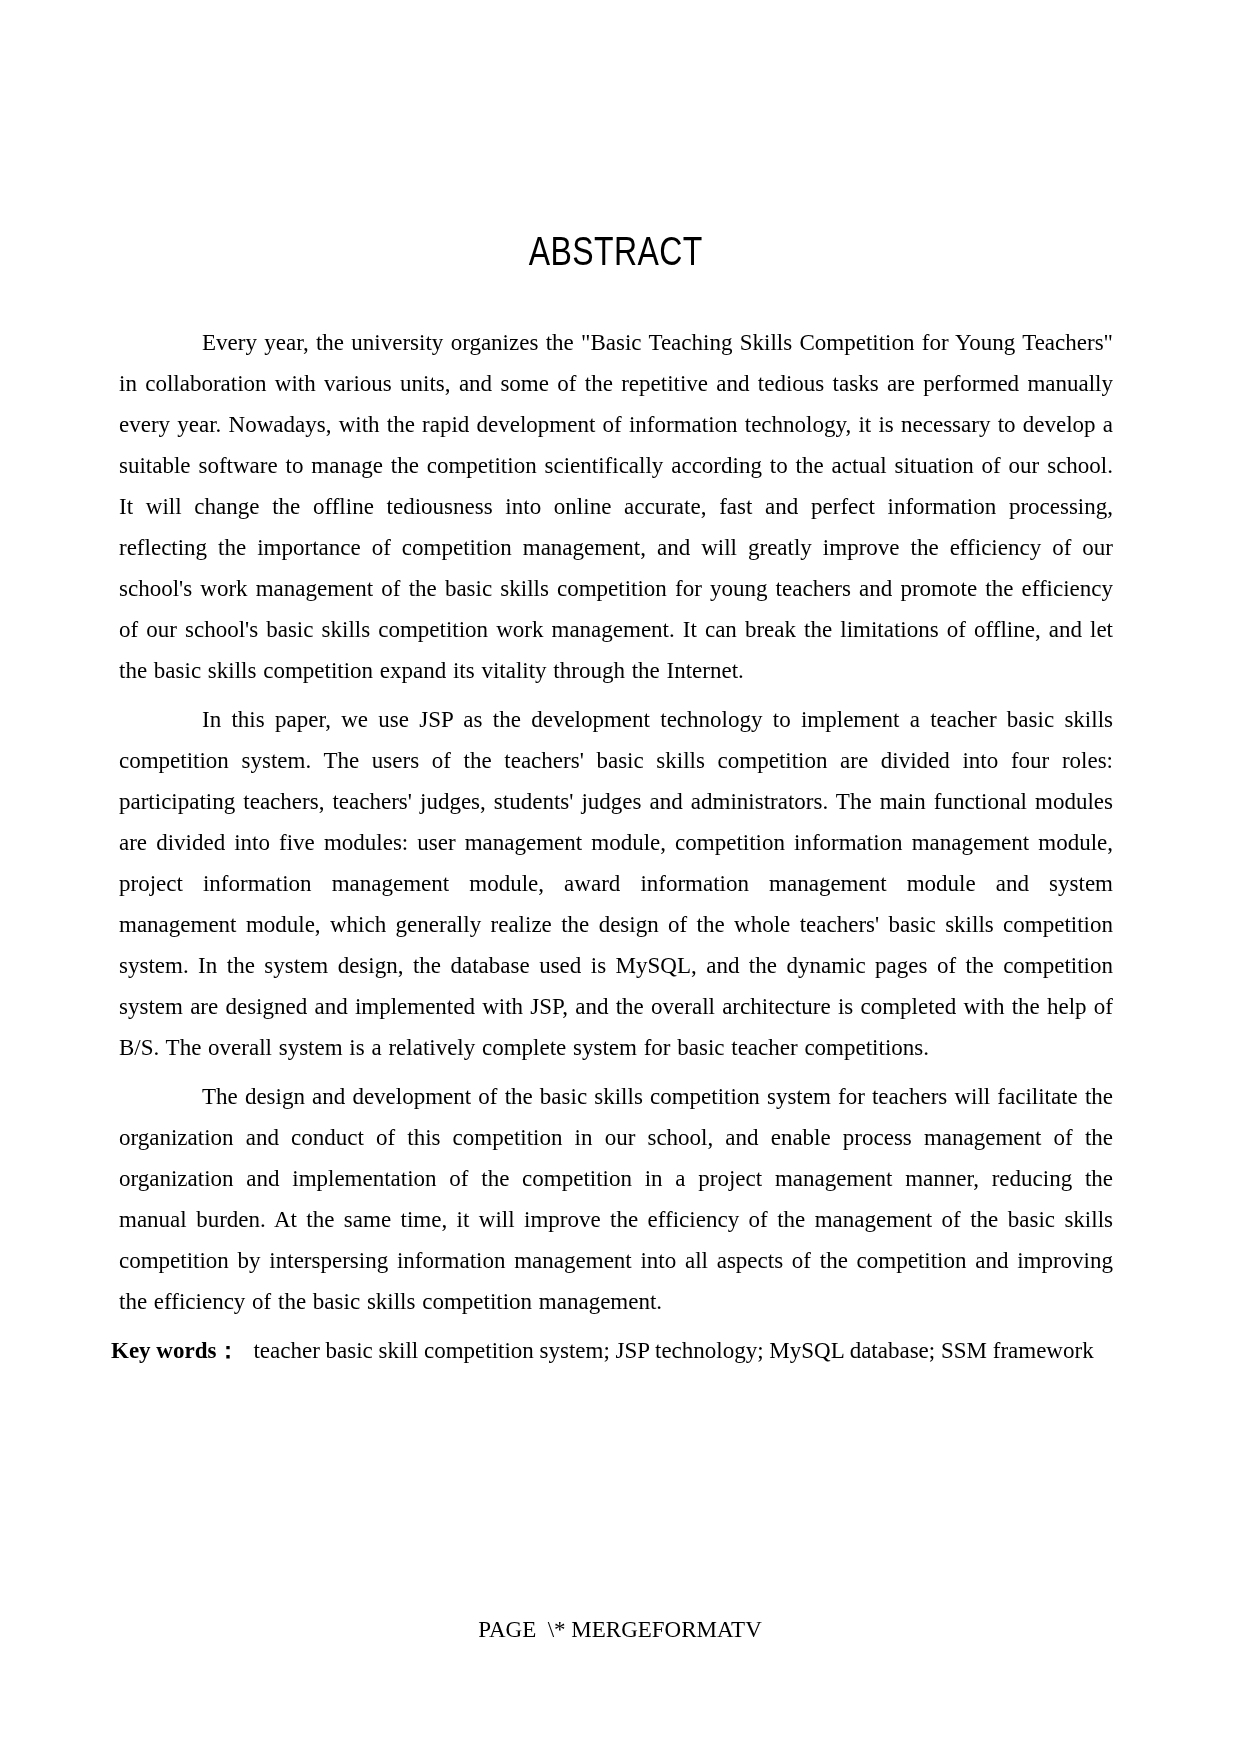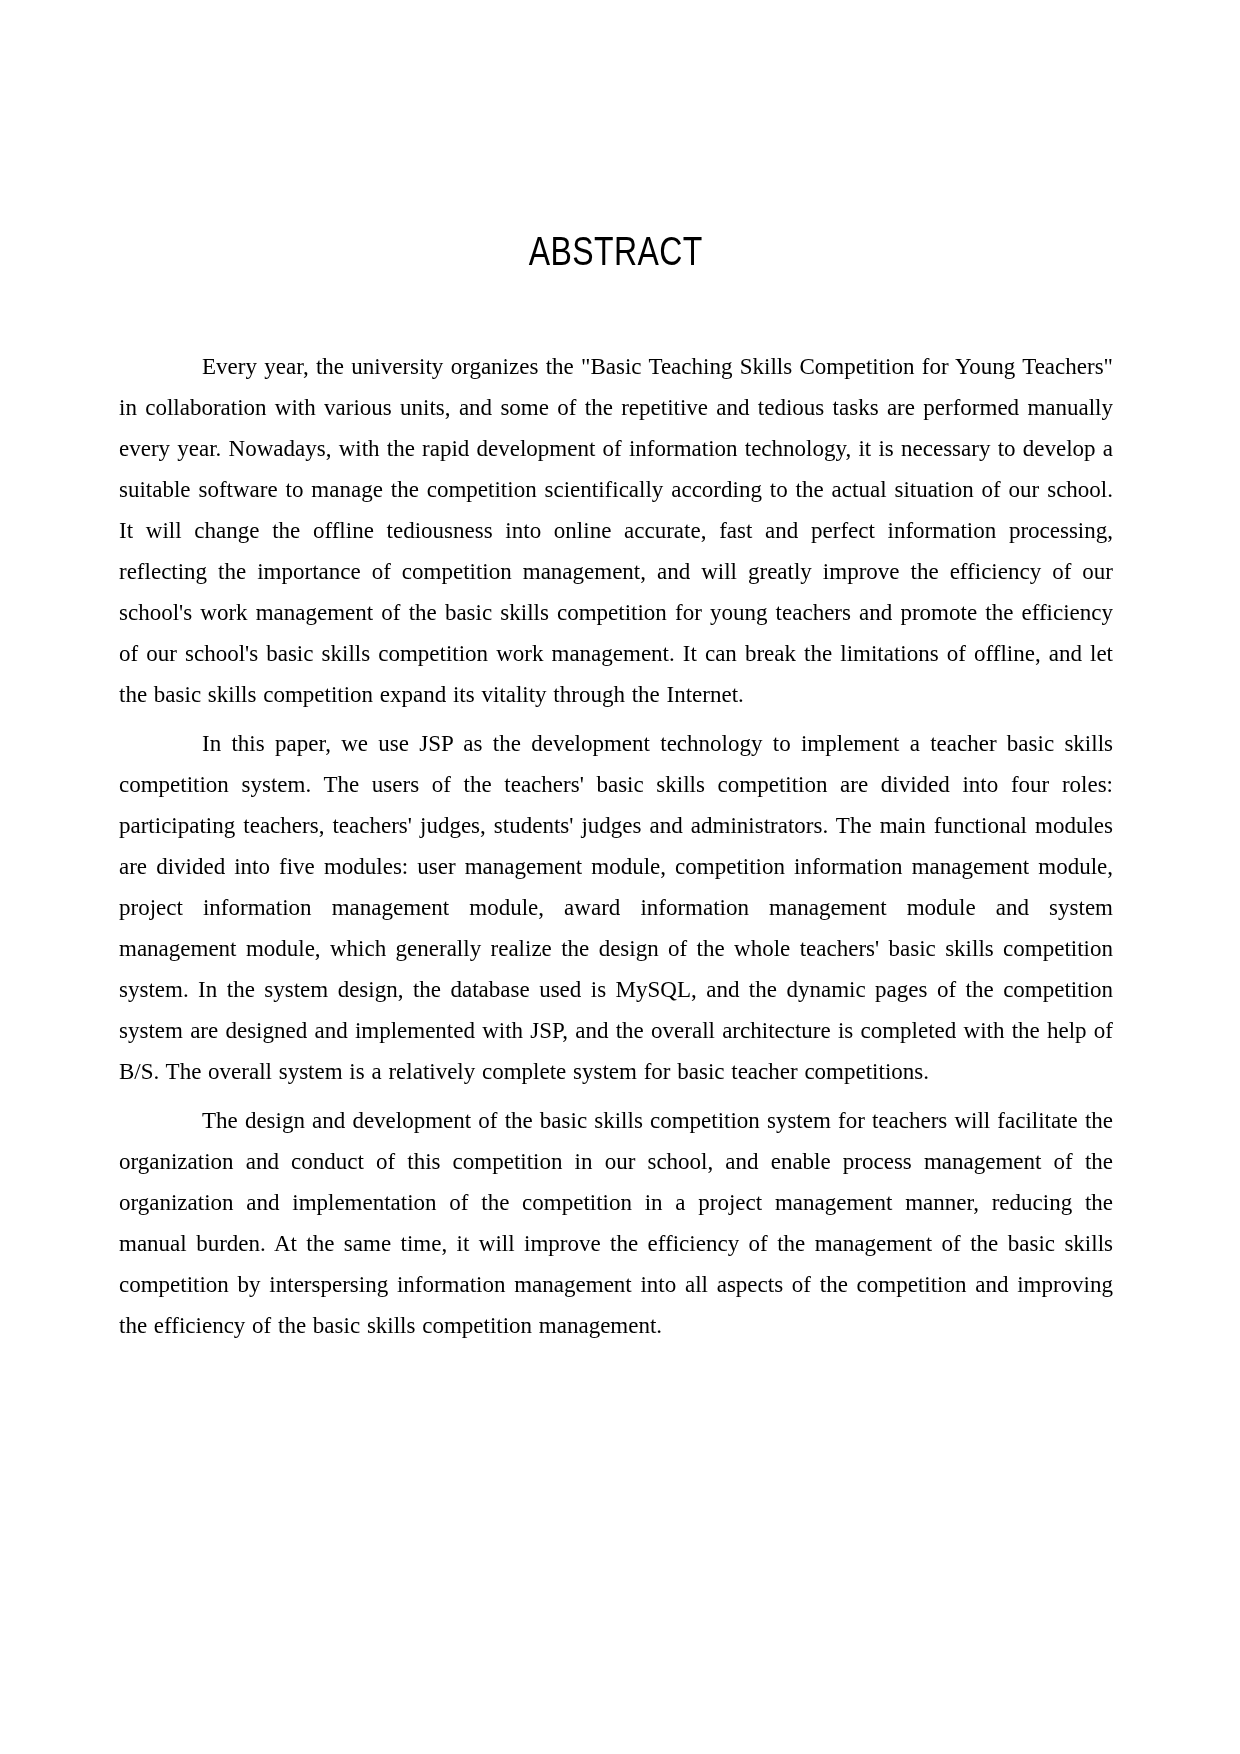--- a/index.html
+++ b/index.html
@@ -16,21 +16,21 @@
     font-family: "Liberation Serif", serif;
     overflow: hidden;
   }
   .content {
     position: absolute;
     left: 111px;
     top: 0;
     width: 1010px;
   }
   .title {
-    margin: 0 0 72px 0;
+    margin: 0 0 48px 0;
     padding-top: 228px;
     text-align: center;
     font-family: "Liberation Sans", sans-serif;
     font-weight: 400;
     font-size: 40px;
     line-height: 46px;
     letter-spacing: 0.5px;
   }
   .title-text {
     display: inline-block;
@@ -74,15 +74,19 @@
 <div class="page">
   <div class="content">
     <h1 class="title"><span class="title-text">ABSTRACT</span></h1>
 
     <p class="body-para">Every year, the university organizes the "Basic Teaching Skills Competition for Young Teachers" in collaboration with various units, and some of the repetitive and tedious tasks are performed manually every year. Nowadays, with the rapid development of information technology, it is necessary to develop a suitable software to manage the competition scientifically according to the actual situation of our school. It will change the offline tediousness into online accurate, fast and perfect information processing, reflecting the importance of competition management, and will greatly improve the efficiency of our school's work management of the basic skills competition for young teachers and promote the efficiency of our school's basic skills competition work management. It can break the limitations of offline, and let the basic skills competition expand its vitality through the Internet.</p>
 
     <p class="body-para">In this paper, we use JSP as the development technology to implement a teacher basic skills competition system. The users of the teachers' basic skills competition are divided into four roles: participating teachers, teachers' judges, students' judges and administrators. The main functional modules are divided into five modules: user management module, competition information management module, project information management module, award information management module and system management module, which generally realize the design of the whole teachers' basic skills competition system. In the system design, the database used is MySQL, and the dynamic pages of the competition system are designed and implemented with JSP, and the overall architecture is completed with the help of B/S. The overall system is a relatively complete system for basic teacher competitions.</p>
 
     <p class="body-para">The design and development of the basic skills competition system for teachers will facilitate the organization and conduct of this competition in our school, and enable process management of the organization and implementation of the competition in a project management manner, reducing the manual burden. At the same time, it will improve the efficiency of the management of the basic skills competition by interspersing information management into all aspects of the competition and improving the efficiency of the basic skills competition management.</p>
 
+    <p class="keywords">
+      <span class="kw-label">Key words：</span><span>teacher basic skill competition system; JSP technology; MySQL database; SSM framework</span>
+    </p>
   </div>
 
+  <div class="footer">PAGE  \* MERGEFORMATV</div>
 </div>
 
 </body></html>

